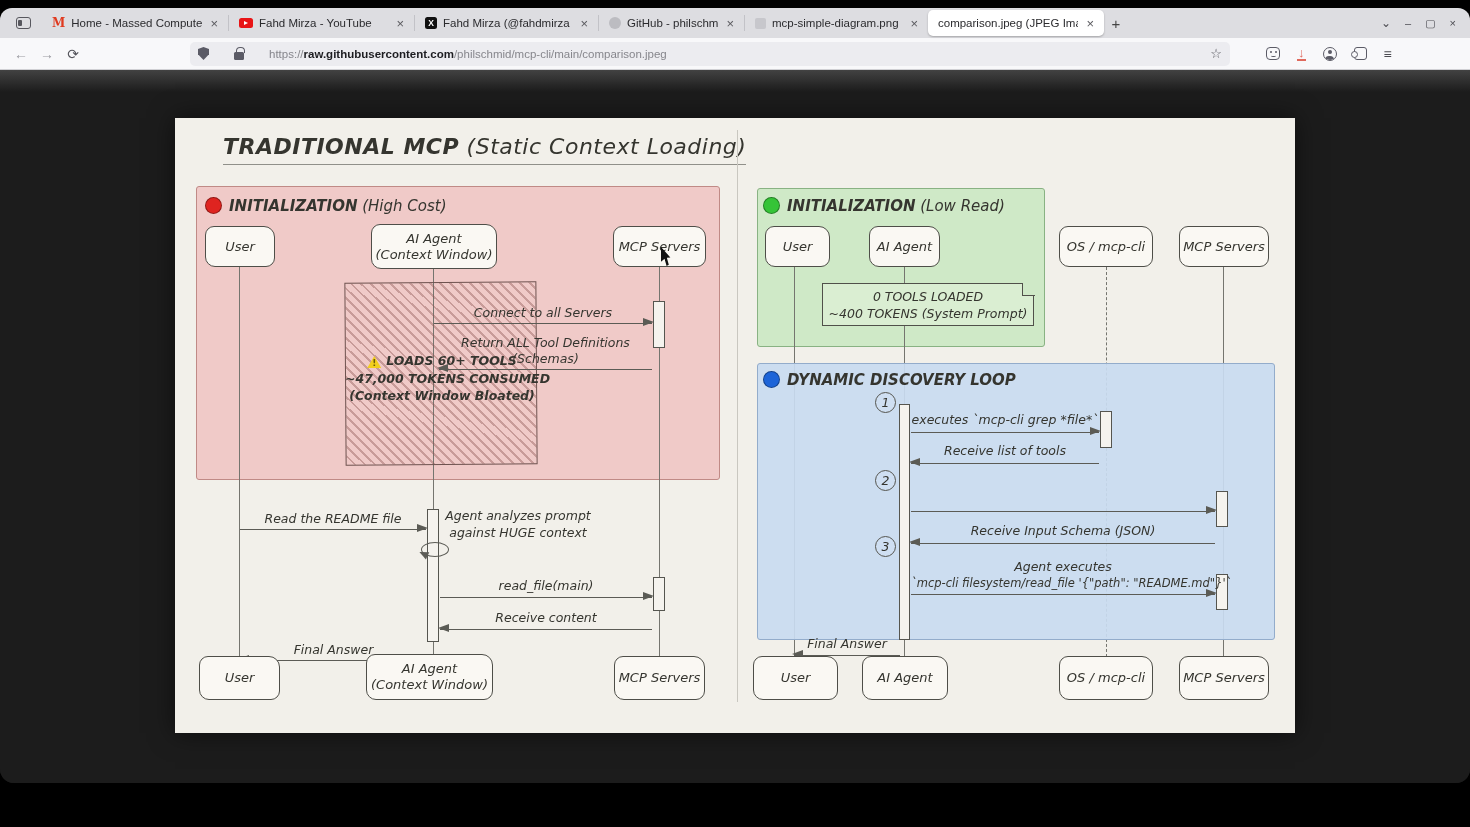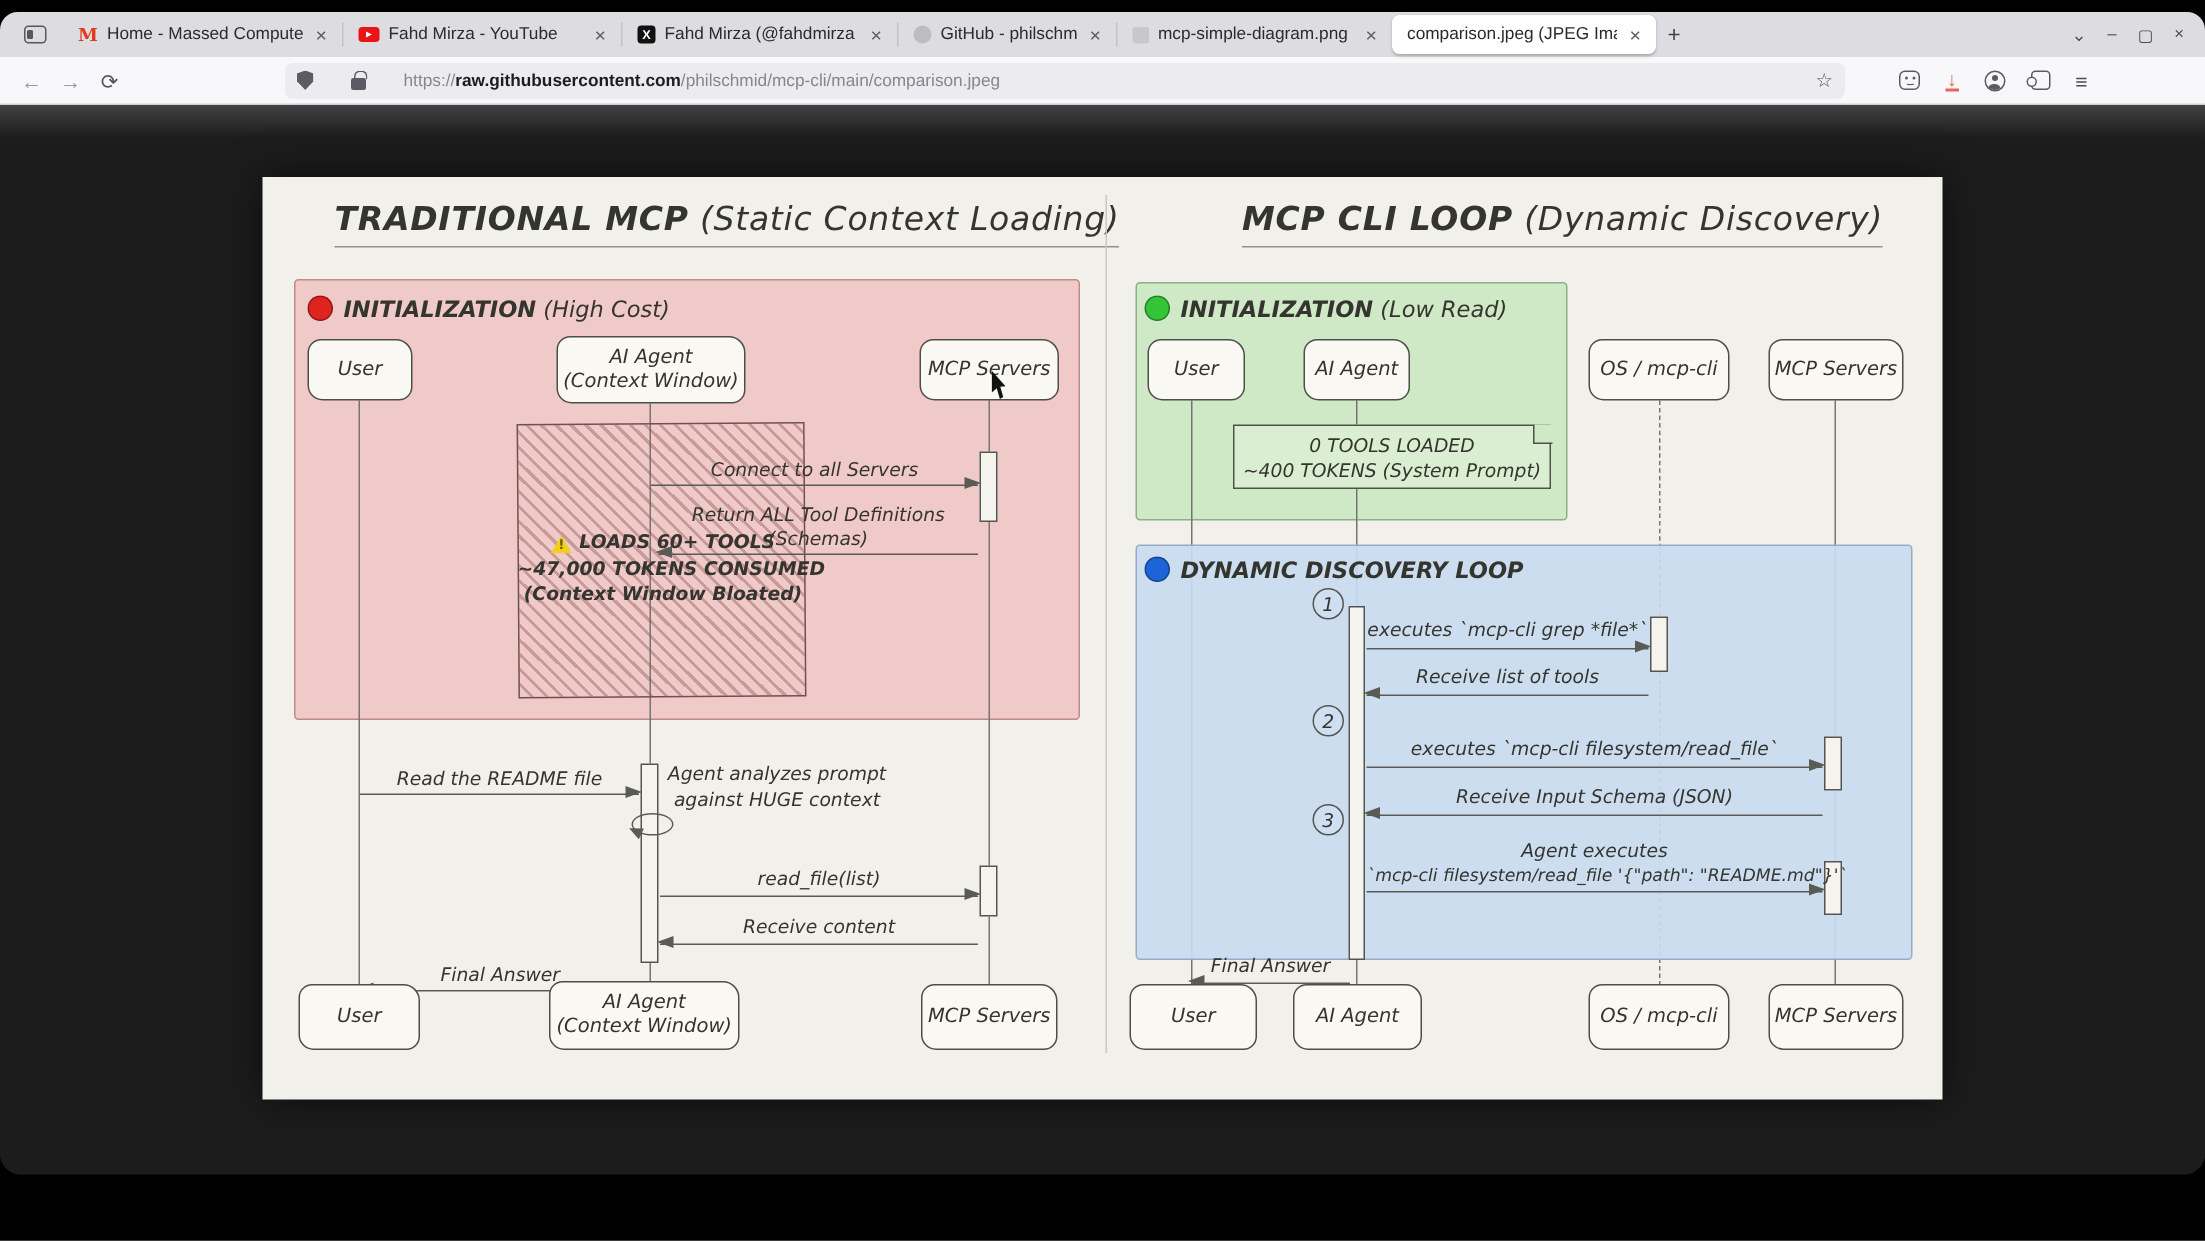--- a/index.html
+++ b/index.html
@@ -207,21 +207,20 @@
       <span class="ic-acct"></span>
       <span class="ic-ext"></span>
       <span class="ic-menu">≡</span>
     </div>
   </div>
 
   <div class="content">
     <div class="canvas">
 
       <div class="dtitle" style="left:48px; top:16px;"><span class="strong">TRADITIONAL MCP</span><span class="paren"> (Static Context Loading)</span></div>
-      <div class="dtitle" style="left:653px; top:16px;"><span class="strong">MCP CLI LOOP</span><span class="paren"> (Dynamic Discovery)</span></div>
       <div class="divider" style="left:562px; top:12px; height:572px;"></div>
 
       <div class="panel pink" style="left:21px; top:68px; width:524px; height:294px;"></div>
       <div class="dot" style="left:30px; top:79px; background:#df2420;"></div>
       <div class="phead" style="left:54px; top:79px;"><span>INITIALIZATION</span><span class="paren"> (High Cost)</span></div>
 
       <div class="life" style="left:64px; top:149px; height:390px;"></div>
       <div class="life" style="left:258px; top:151px; height:388px;"></div>
       <div class="life" style="left:484px; top:149px; height:390px;"></div>
 
@@ -256,21 +255,21 @@
       <div class="freelbl bold" style="left:170px; top:269px; width:194px;">(Context Window Bloated)</div>
 
       <div class="msg r" style="left:65px; top:373px; width:186px; height:19px;">
         <span class="lbl">Read the README file</span>
         <div class="line"></div>
       </div>
       <div class="freelbl" style="left:262px; top:389px; width:162px;">Agent analyzes prompt</div>
       <div class="freelbl" style="left:262px; top:406px; width:162px;">against HUGE context</div>
       <div class="selfloop" style="left:246px; top:424px;"></div>
       <div class="msg r" style="left:265px; top:440px; width:212px; height:20px;">
-        <span class="lbl">read_file(list)</span>
+        <span class="lbl">read_file(main)</span>
         <div class="line"></div>
       </div>
       <div class="msg l" style="left:265px; top:472px; width:212px; height:20px;">
         <span class="lbl">Receive content</span>
         <div class="line"></div>
       </div>
       <div class="msg l" style="left:65px; top:504px; width:187px; height:19px;">
         <span class="lbl">Final Answer</span>
         <div class="line"></div>
       </div>
@@ -329,21 +328,20 @@
 
       <div class="msg r" style="left:736px; top:274px; width:188px; height:21px;">
         <span class="lbl">executes `mcp-cli grep *file*`</span>
         <div class="line"></div>
       </div>
       <div class="msg l" style="left:736px; top:305px; width:188px; height:21px;">
         <span class="lbl">Receive list of tools</span>
         <div class="line"></div>
       </div>
       <div class="msg r" style="left:736px; top:353px; width:304px; height:21px;">
-        <span class="lbl">executes `mcp-cli filesystem/read_file`</span>
         <div class="line"></div>
       </div>
       <div class="msg l" style="left:736px; top:385px; width:304px; height:21px;">
         <span class="lbl">Receive Input Schema (JSON)</span>
         <div class="line"></div>
       </div>
       <div class="msg r" style="left:736px; top:421px; width:304px; height:36px;">
         <span class="lbl">Agent executes</span>
         <span class="lbl" style="font-size:11.5px">`mcp-cli filesystem/read_file '{"path": "README.md"}'`</span>
         <div class="line"></div>

